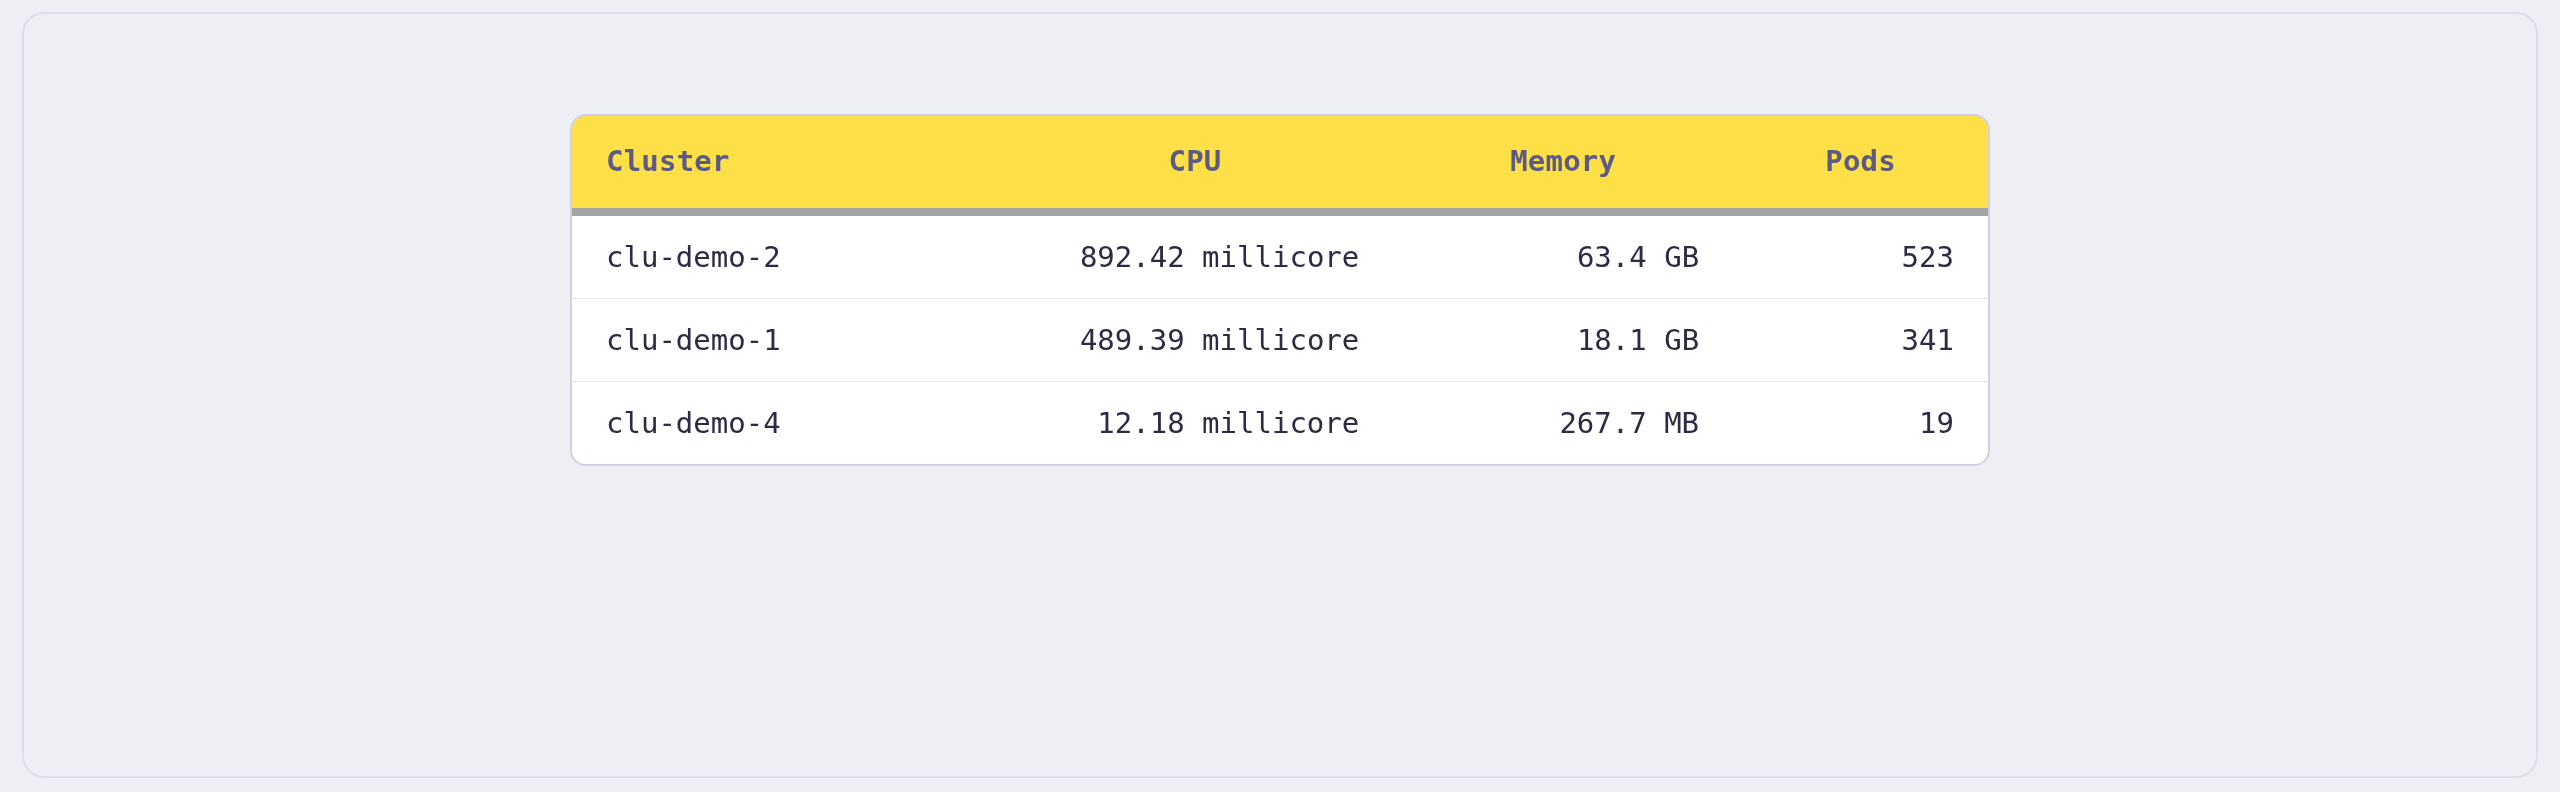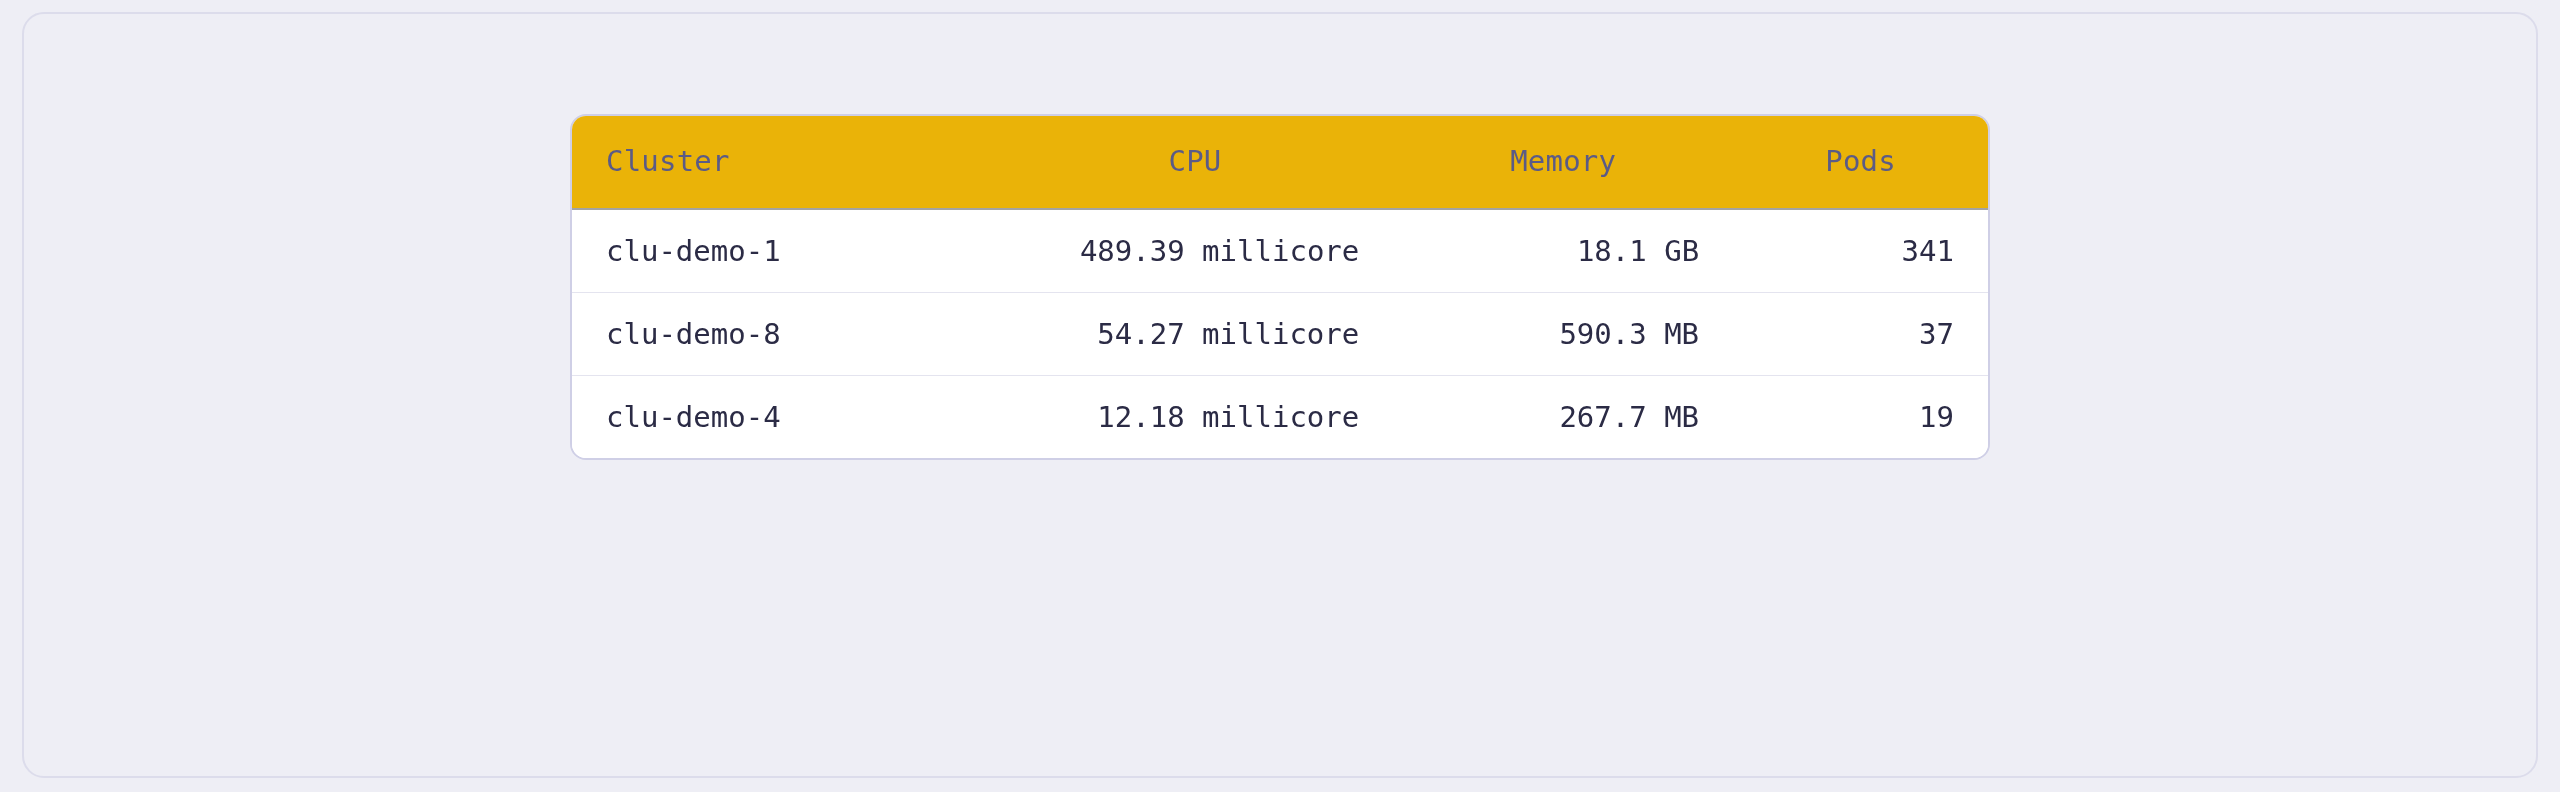--- a/index.html
+++ b/index.html
@@ -30,26 +30,26 @@
       border-radius: 16px;
       overflow: hidden;
       background: #fff;
     }
     table {
       width: 100%;
       border-collapse: collapse;
       font-size: 29px;
     }
     thead th {
-      background: #eab308;
+      background: #fde047;
       color: #5b5b86;
-      font-weight: 400;
+      font-weight: 700;
       text-align: left;
       padding: 28px 34px 30px 34px;
-      border-bottom: 2px solid #a3a3a3;
+      border-bottom: 8px solid #a3a3a3;
       letter-spacing: 0.2px;
     }
     thead th.num { text-align: center; }
     tbody td {
       background: #ffffff;
       color: #2b2b45;
       padding: 24px 34px;
       border-top: 1.5px solid #e4e4ef;
       white-space: nowrap;
     }
@@ -77,30 +77,30 @@
       <thead>
         <tr>
           <th>Cluster</th>
           <th class="num">CPU</th>
           <th class="num">Memory</th>
           <th class="num">Pods</th>
         </tr>
       </thead>
       <tbody>
         <tr>
+          <td class="name">clu-demo-2</td>
+          <td class="num">892.42 millicore</td>
+          <td class="num">63.4 GB</td>
+          <td class="num">523</td>
+        </tr>
+        <tr>
           <td class="name">clu-demo-1</td>
           <td class="num">489.39 millicore</td>
           <td class="num">18.1 GB</td>
           <td class="num">341</td>
-        </tr>
-        <tr>
-          <td class="name">clu-demo-8</td>
-          <td class="num">54.27 millicore</td>
-          <td class="num">590.3 MB</td>
-          <td class="num">37</td>
         </tr>
         <tr>
           <td class="name">clu-demo-4</td>
           <td class="num">12.18 millicore</td>
           <td class="num">267.7 MB</td>
           <td class="num">19</td>
         </tr>
       </tbody>
     </table>
   </div>

